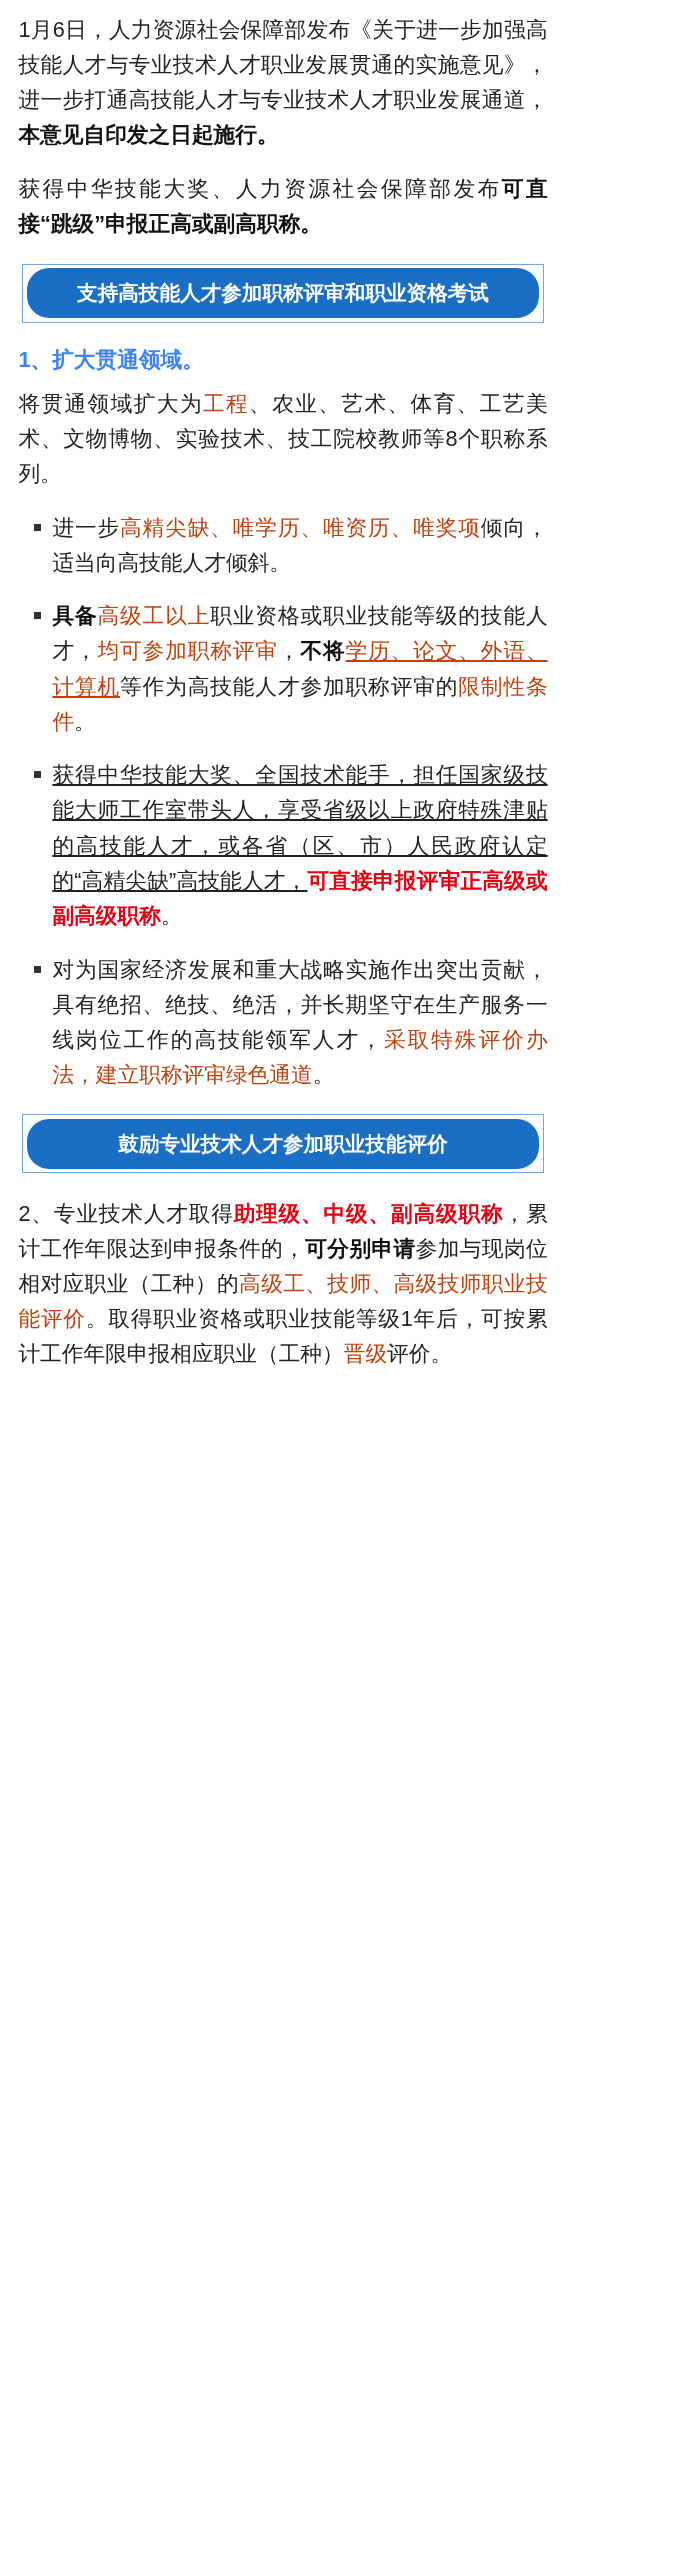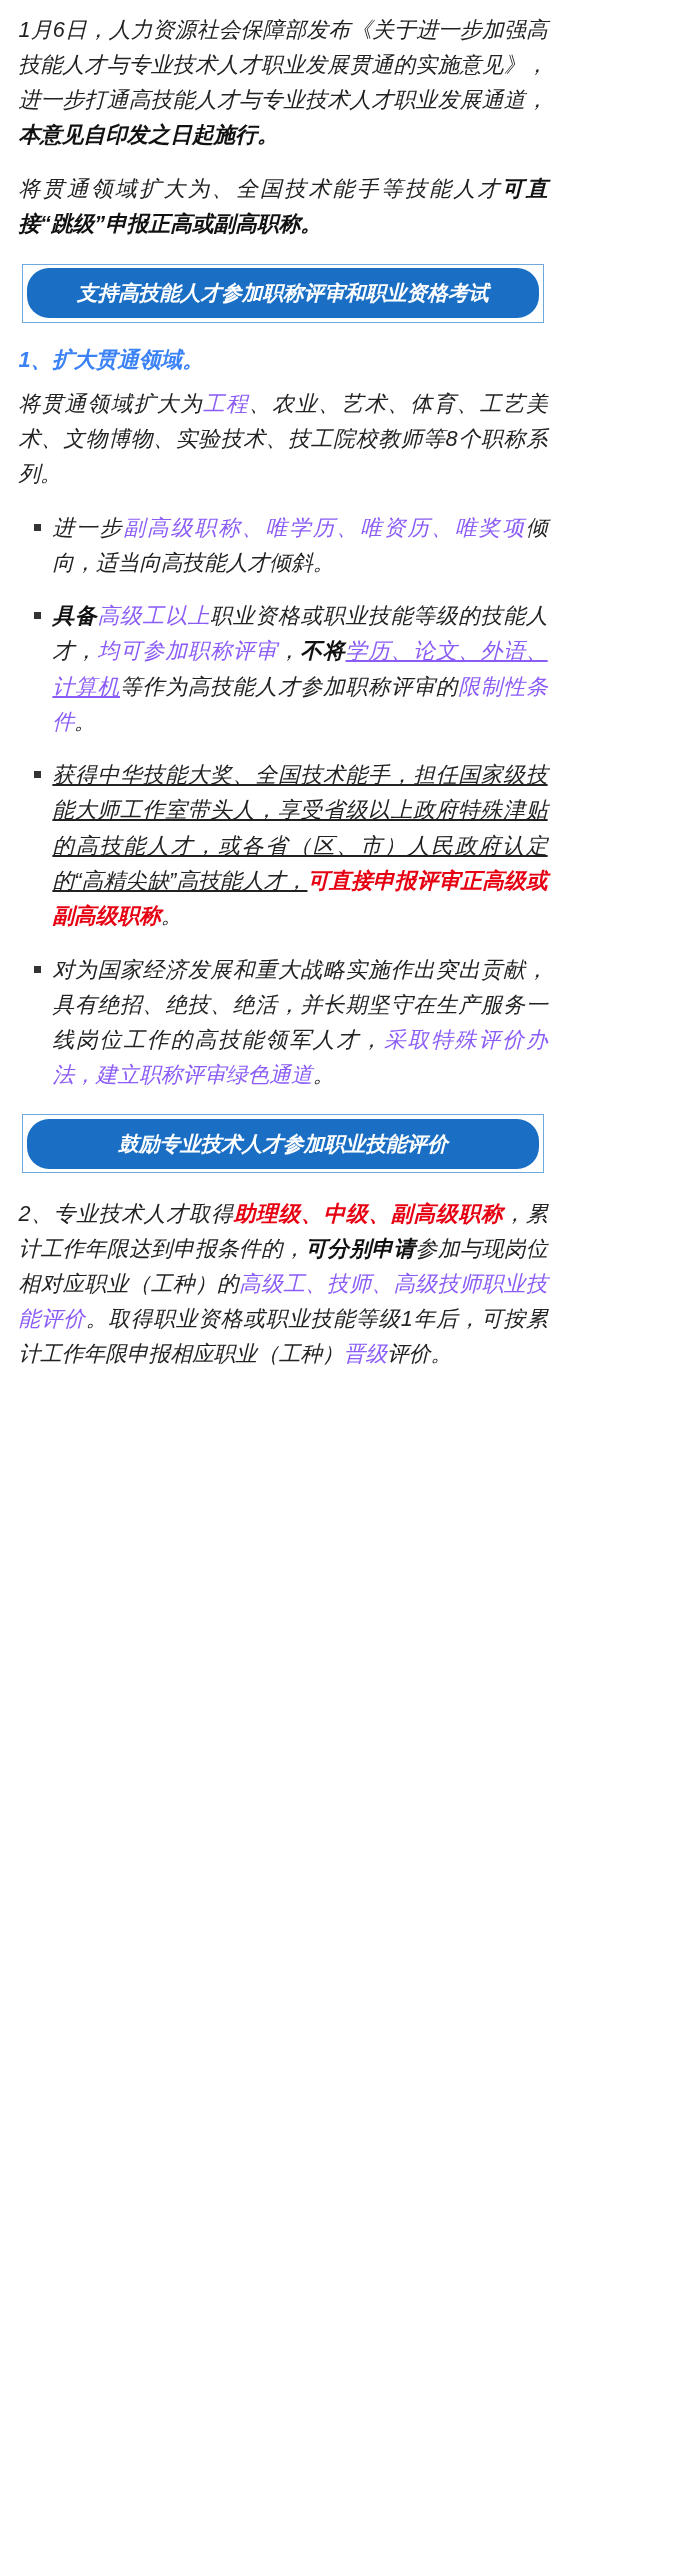--- a/index.html
+++ b/index.html
@@ -9,35 +9,34 @@
   }
   body {
     width: 694px;
     font-family: "Liberation Sans", sans-serif;
   }
   .page {
     width: 566px;
     box-sizing: border-box;
     padding: 12px 18.4px 21.7px 18.4px;
     background: #ffffff;
-    font-style: italic;
   }
   p, li {
     font-size: 21.7px;
     line-height: 1.62;
     color: #222222;
     margin: 0;
   }
   .para {
     margin-bottom: 18.4px;
     text-align: justify;
     text-justify: inter-ideograph;
   }
   .b { font-weight: bold; color: #111111; }
-  .red { color: #8b5cf6; }
+  .red { color: #c2410c; }
   .redb { color: #e60012; font-weight: bold; }
   .u { text-decoration: underline; }
   .blue-head {
     color: #3b82f6;
     font-weight: bold;
     font-size: 21.7px;
     margin: 14px 0 12px 0;
   }
 
   
@@ -93,39 +92,39 @@
 </head>
 <body>
 
 <div class="page">
 
   <p class="para">
     <span>1月6日，人力资源社会保障部发布《关于进一步加强高技能人才与专业技术人才职业发展贯通的实施意见》，进一步打通高技能人才与专业技术人才职业发展通道，</span><span class="b">本意见自印发之日起施行。</span>
   </p>
 
   <p class="para">
-    <span>将贯通领域扩大为、全国技术能手等技能人才</span><span class="b">可直接“跳级”申报正高或副高职称。</span>
+    <span>获得中华技能大奖、人力资源社会保障部发布</span><span class="b">可直接“跳级”申报正高或副高职称。</span>
   </p>
 
   <div class="banner-wrap">
     <div class="banner-frame">
       <div class="banner">支持高技能人才参加职称评审和职业资格考试</div>
     </div>
   </div>
 
   <h3 class="blue-head">1、扩大贯通领域。</h3>
 
   <p class="para">
     <span>将贯通领域扩大为</span><span class="red">工程</span><span>、农业、艺术、体育、工艺美术、文物博物、实验技术、技工院校教师等8个职称系列。</span>
   </p>
 
 
   <ul class="bullets">
     <li>
-      <span>进一步</span><span class="red">副高级职称、唯学历、唯资历、唯奖项</span><span>倾向，适当向高技能人才倾斜。</span>
+      <span>进一步</span><span class="red">高精尖缺、唯学历、唯资历、唯奖项</span><span>倾向，适当向高技能人才倾斜。</span>
     </li>
     <li>
       <span class="b">具备</span><span class="red">高级工以上</span><span>职业资格或职业技能等级的技能人才，</span><span class="red">均可参加职称评审</span><span>，</span><span class="b">不将</span><span class="red u">学历、论文、外语、计算机</span><span>等作为高技能人才参加职称评审的</span><span class="red">限制性条件</span><span>。</span>
     </li>
   </ul>
 
 
   <ul class="bullets">
     <li>
       <span class="u">获得中华技能大奖、全国技术能手，担任国家级技能大师工作室带头人，享受省级以上政府特殊津贴的高技能人才，或各省（区、市）人民政府认定的“高精尖缺”高技能人才，</span><span class="redb">可直接申报评审正高级或副高级职称</span><span>。</span>

